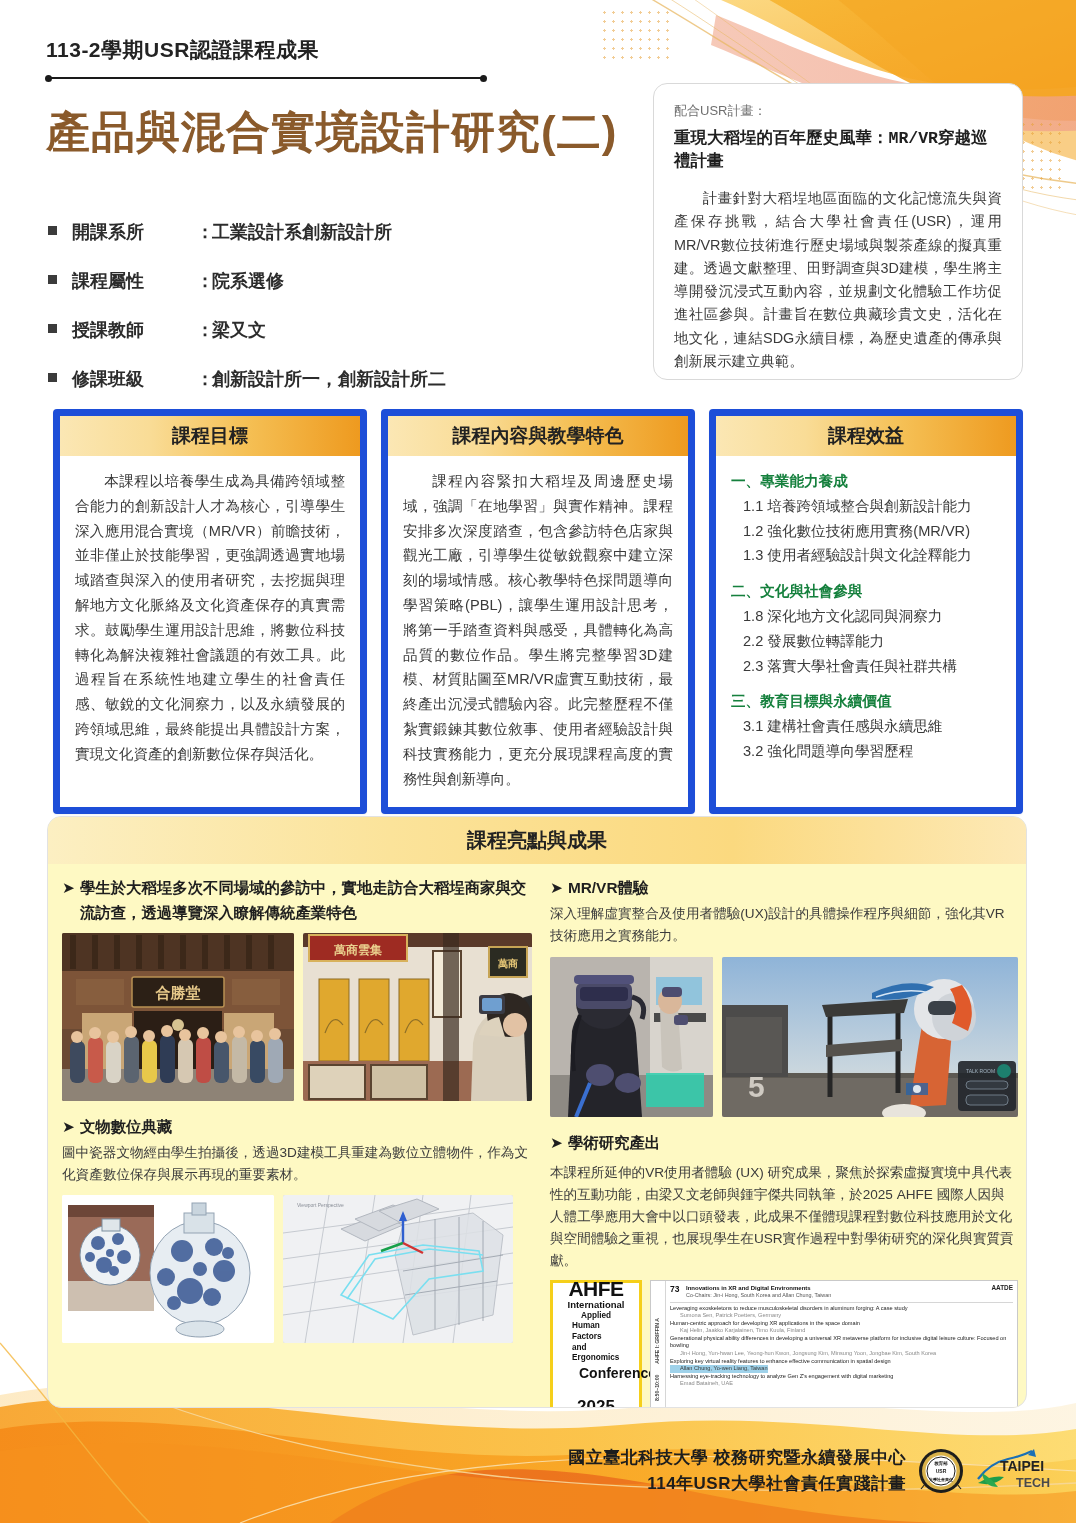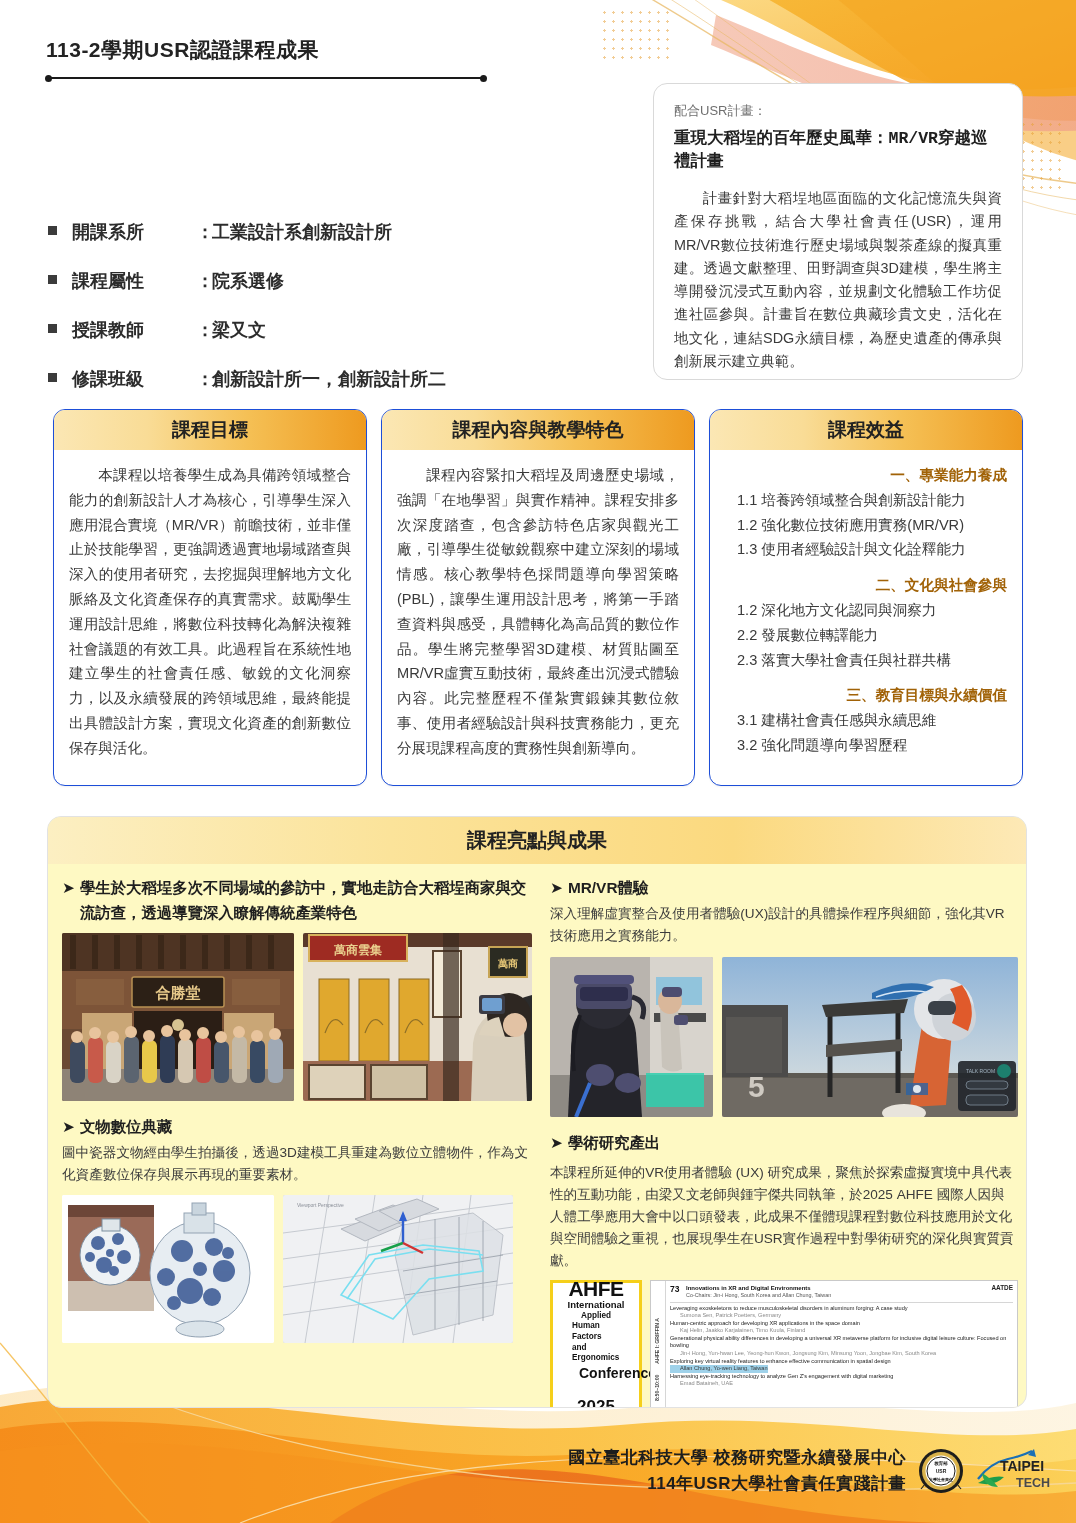--- a/index.html
+++ b/index.html
@@ -64,34 +64,34 @@
   .usr-kicker { font-size:13px; color:#6f6f6f; margin-bottom:7px; }
   .usr-title { font-size:16.5px; font-weight:bold; color:#1f1f1f; line-height:1.42;font-family:Liberation Mono, monospace; }
   .usr-body {
     margin-top:13px; font-size:14.4px; line-height:1.62; color:#3a3a3a;
     text-align:justify; text-indent:2em;
   }
 
   
   .cards { position:absolute; left:53px; top:409px; width:972px; display:flex; gap:14px; }
   .card {
-    width:314px; background:#fff; border:1px solid #1d4ed8; border-radius:12px;
+    width:314px; background:#fff; border:7px solid #1d4ed8; border-radius:4px;
     overflow:hidden; min-height:363px;
     box-shadow:0 1px 2px rgba(0,0,0,.05);
   }
   .card-hd {
     height:40px; line-height:40px; text-align:center;
     font-size:19px; font-weight:bold; color:#222;
     background:linear-gradient(to right,#fbe6b0 0%,#f8d88c 32%,#f3b košt 60%,#ef9a22 100%);
     background:linear-gradient(to right,#fbe7b4 0%,#f9dc96 30%,#f5c055 62%,#ee9a1f 100%);
   }
   .card-bd { padding:13px 15px 16px 15px; font-size:14.6px; line-height:1.7; color:#3a3a3a; }
   .card-bd.justify { text-align:justify; text-indent:2em; }
   .ben-group { margin-bottom:11px; }
-  .ben-head { font-weight:bold; color:#a16207;text-align:right; }
+  .ben-head { font-weight:bold; color:#15803d; }
   .ben-item { color:#3a3a3a;margin-left:12px; }
 
   
   .hl {
     position:absolute; left:47px; top:816px; width:980px; height:592px;
     background:#fef9c3; border:1px solid #e2e2e2; border-radius:14px; overflow:hidden;
   }
   .hl-hd {
     height:47px; line-height:47px; text-align:center;
     font-size:20px; font-weight:bold; color:#222;
@@ -178,20 +178,21 @@
     <path d="M0,118 C230,86 420,162 660,150 C850,140 960,172 1076,158 L1076,190 L0,190 Z" fill="#f6921e" opacity=".55"></path>
     <path d="M160,70 C330,130 560,176 1076,150" stroke="#f6d79a" stroke-width="1.3" fill="none" opacity=".9"></path>
     <path d="M240,190 C420,120 640,110 1076,138" stroke="#f9e3b5" stroke-width="1.2" fill="none" opacity=".85"></path>
     <path d="M0,10 C60,80 110,150 150,190" stroke="#f4b740" stroke-width="1.4" fill="none" opacity=".8"></path>
   </svg>
   <div class="deco-dots dotgrid dots-c"></div>
 
   <div class="hdr">
     <div class="kicker">113-2學期USR認證課程成果</div>
     <div class="rule"></div>
+    <div class="course-title">產品與混合實境設計研究(二)</div>
   </div>
 
   <div class="meta">
     <div class="meta-row">
       <span class="sq"></span>
       <span class="meta-label">開課系所</span>
       <span class="meta-colon">：</span>
       <span class="meta-value">工業設計系創新設計所</span>
     </div>
     <div class="meta-row">
@@ -236,21 +237,21 @@
       <div class="card-hd">課程效益</div>
       <div class="card-bd">
         <div class="ben-group">
           <div class="ben-head">一、專業能力養成</div>
           <div class="ben-item">1.1 培養跨領域整合與創新設計能力</div>
           <div class="ben-item">1.2 強化數位技術應用實務(MR/VR)</div>
           <div class="ben-item">1.3 使用者經驗設計與文化詮釋能力</div>
         </div>
         <div class="ben-group">
           <div class="ben-head">二、文化與社會參與</div>
-          <div class="ben-item">1.2 深化地方文化認同與洞察力</div>
+          <div class="ben-item">1.8 深化地方文化認同與洞察力</div>
           <div class="ben-item">2.2 發展數位轉譯能力</div>
           <div class="ben-item">2.3 落實大學社會責任與社群共構</div>
         </div>
         <div class="ben-group">
           <div class="ben-head">三、教育目標與永續價值</div>
           <div class="ben-item">3.1 建構社會責任感與永續思維</div>
           <div class="ben-item">3.2 強化問題導向學習歷程</div>
         </div>
       </div>
     </div>

